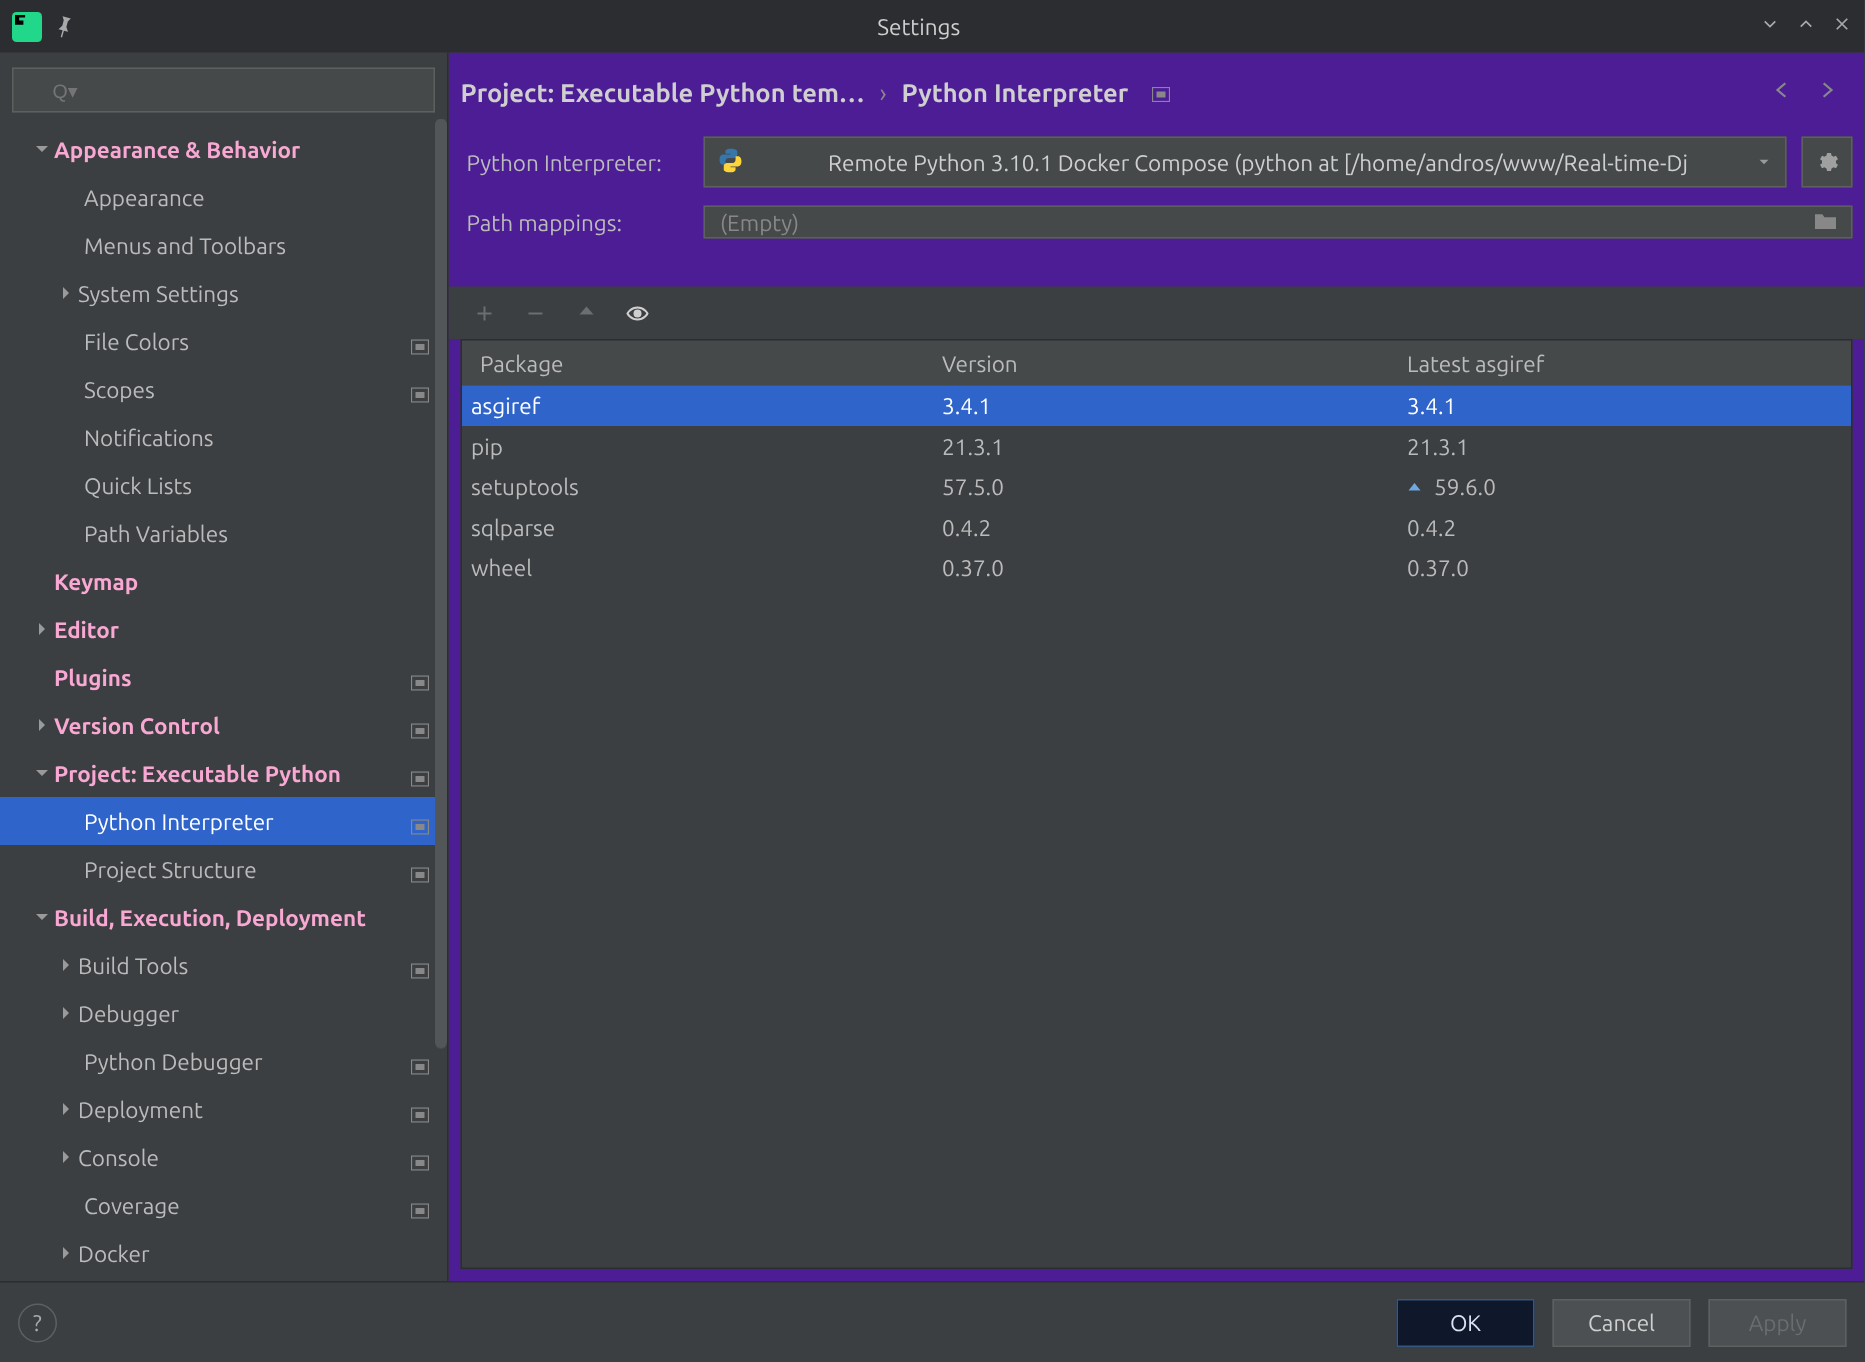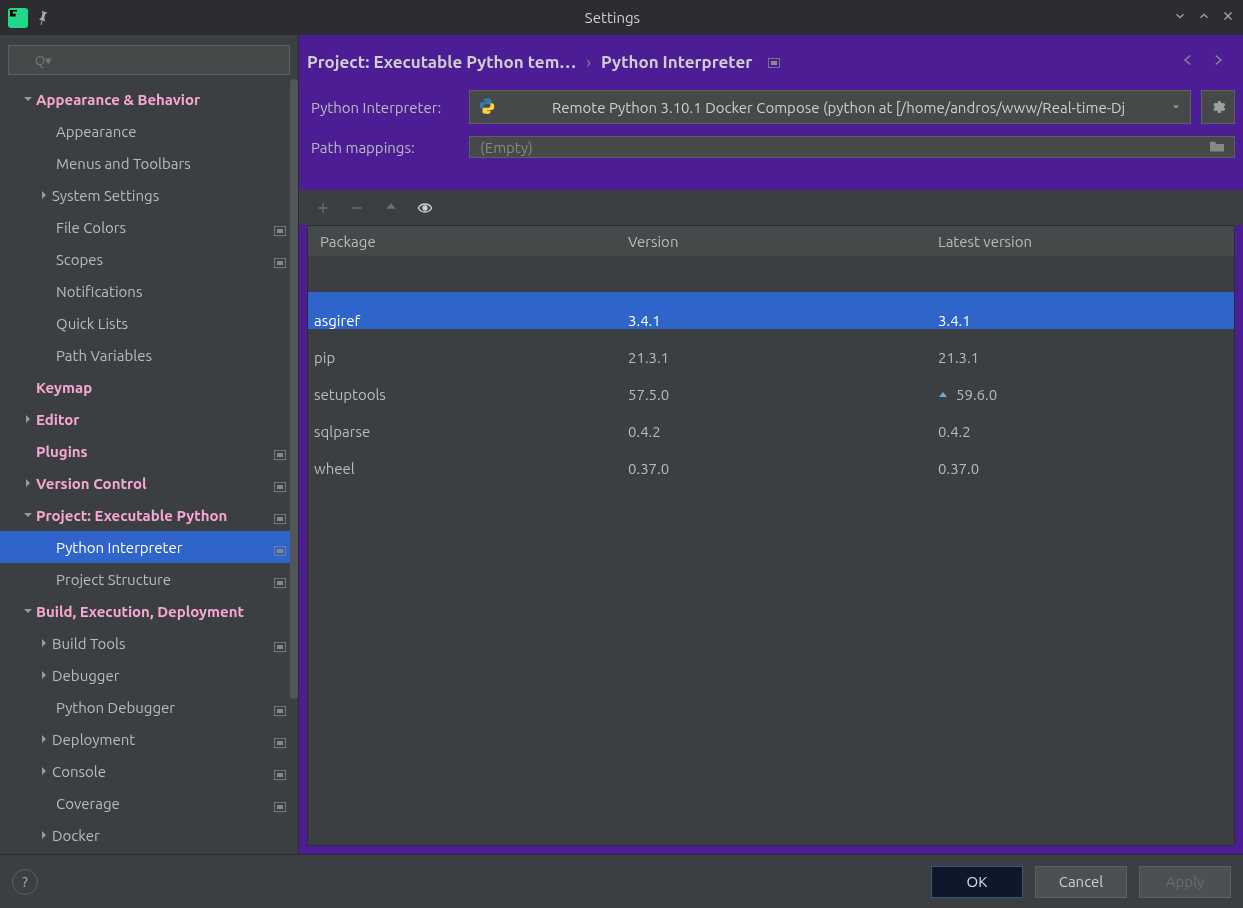--- a/index.html
+++ b/index.html
@@ -142,31 +142,30 @@
     background:#3c3f41;
   }
   .pkg-toolbar svg { width:16px; height:16px; }
   .pkg-table {
     margin:0 8px 0 8px;
     border:1px solid #2b2d30;
     background:#3c3f41;
     flex:1;
     display:flex; flex-direction:column;
     overflow:hidden;
-    gap:36px;
   }
   .pkg-head {
     display:flex; background:#45494a; height:30px; align-items:center;
     color:#bbb; font-size:15px;
   }
   .col-pkg { width:310px; padding-left:12px; }
   .col-ver { width:310px; padding-left:10px; }
   .col-lat { flex:1; padding-left:10px; }
   .pkg-row {
-    display:flex; height:37px; align-items:flex-end; font-size:15px;
+    display:flex; height:27px; align-items:center; font-size:15px;
     color:#bbb;
   }
   .pkg-row.sel { background:#2f65ca; color:#fff; }
   .pkg-row .col-pkg { padding-left:6px; }
   .pkg-row .col-lat { display:flex; align-items:center; gap:8px; }
   .upd-arrow svg { width:10px; height:10px; fill:#6fa8dc; }
 
   
   .footer {
     height:54px; border-top:1px solid #2b2d30;
@@ -476,21 +475,21 @@
       <span><svg viewBox="0 0 24 24" fill="#cfcfcf">
             <circle cx="12" cy="12" r="4"></circle>
             <path d="M2 12s3-6 10-6 10 6 10 6-3 6-10 6S2 12 2 12z" fill="none" stroke="#cfcfcf" stroke-width="2"></path>
           </svg></span>
     </div>
 
     <div class="pkg-table">
       <div class="pkg-head">
         <div class="col-pkg">Package</div>
         <div class="col-ver">Version</div>
-        <div class="col-lat">Latest version</div>
+        <div class="col-lat">Latest asgiref</div>
       </div>
       <div id="pkg-body">
           <div class="pkg-row sel">
             <div class="col-pkg">asgiref</div>
             <div class="col-ver">3.4.1</div>
             <div class="col-lat">
               <span>3.4.1</span>
             </div>
           </div>
           <div class="pkg-row">

